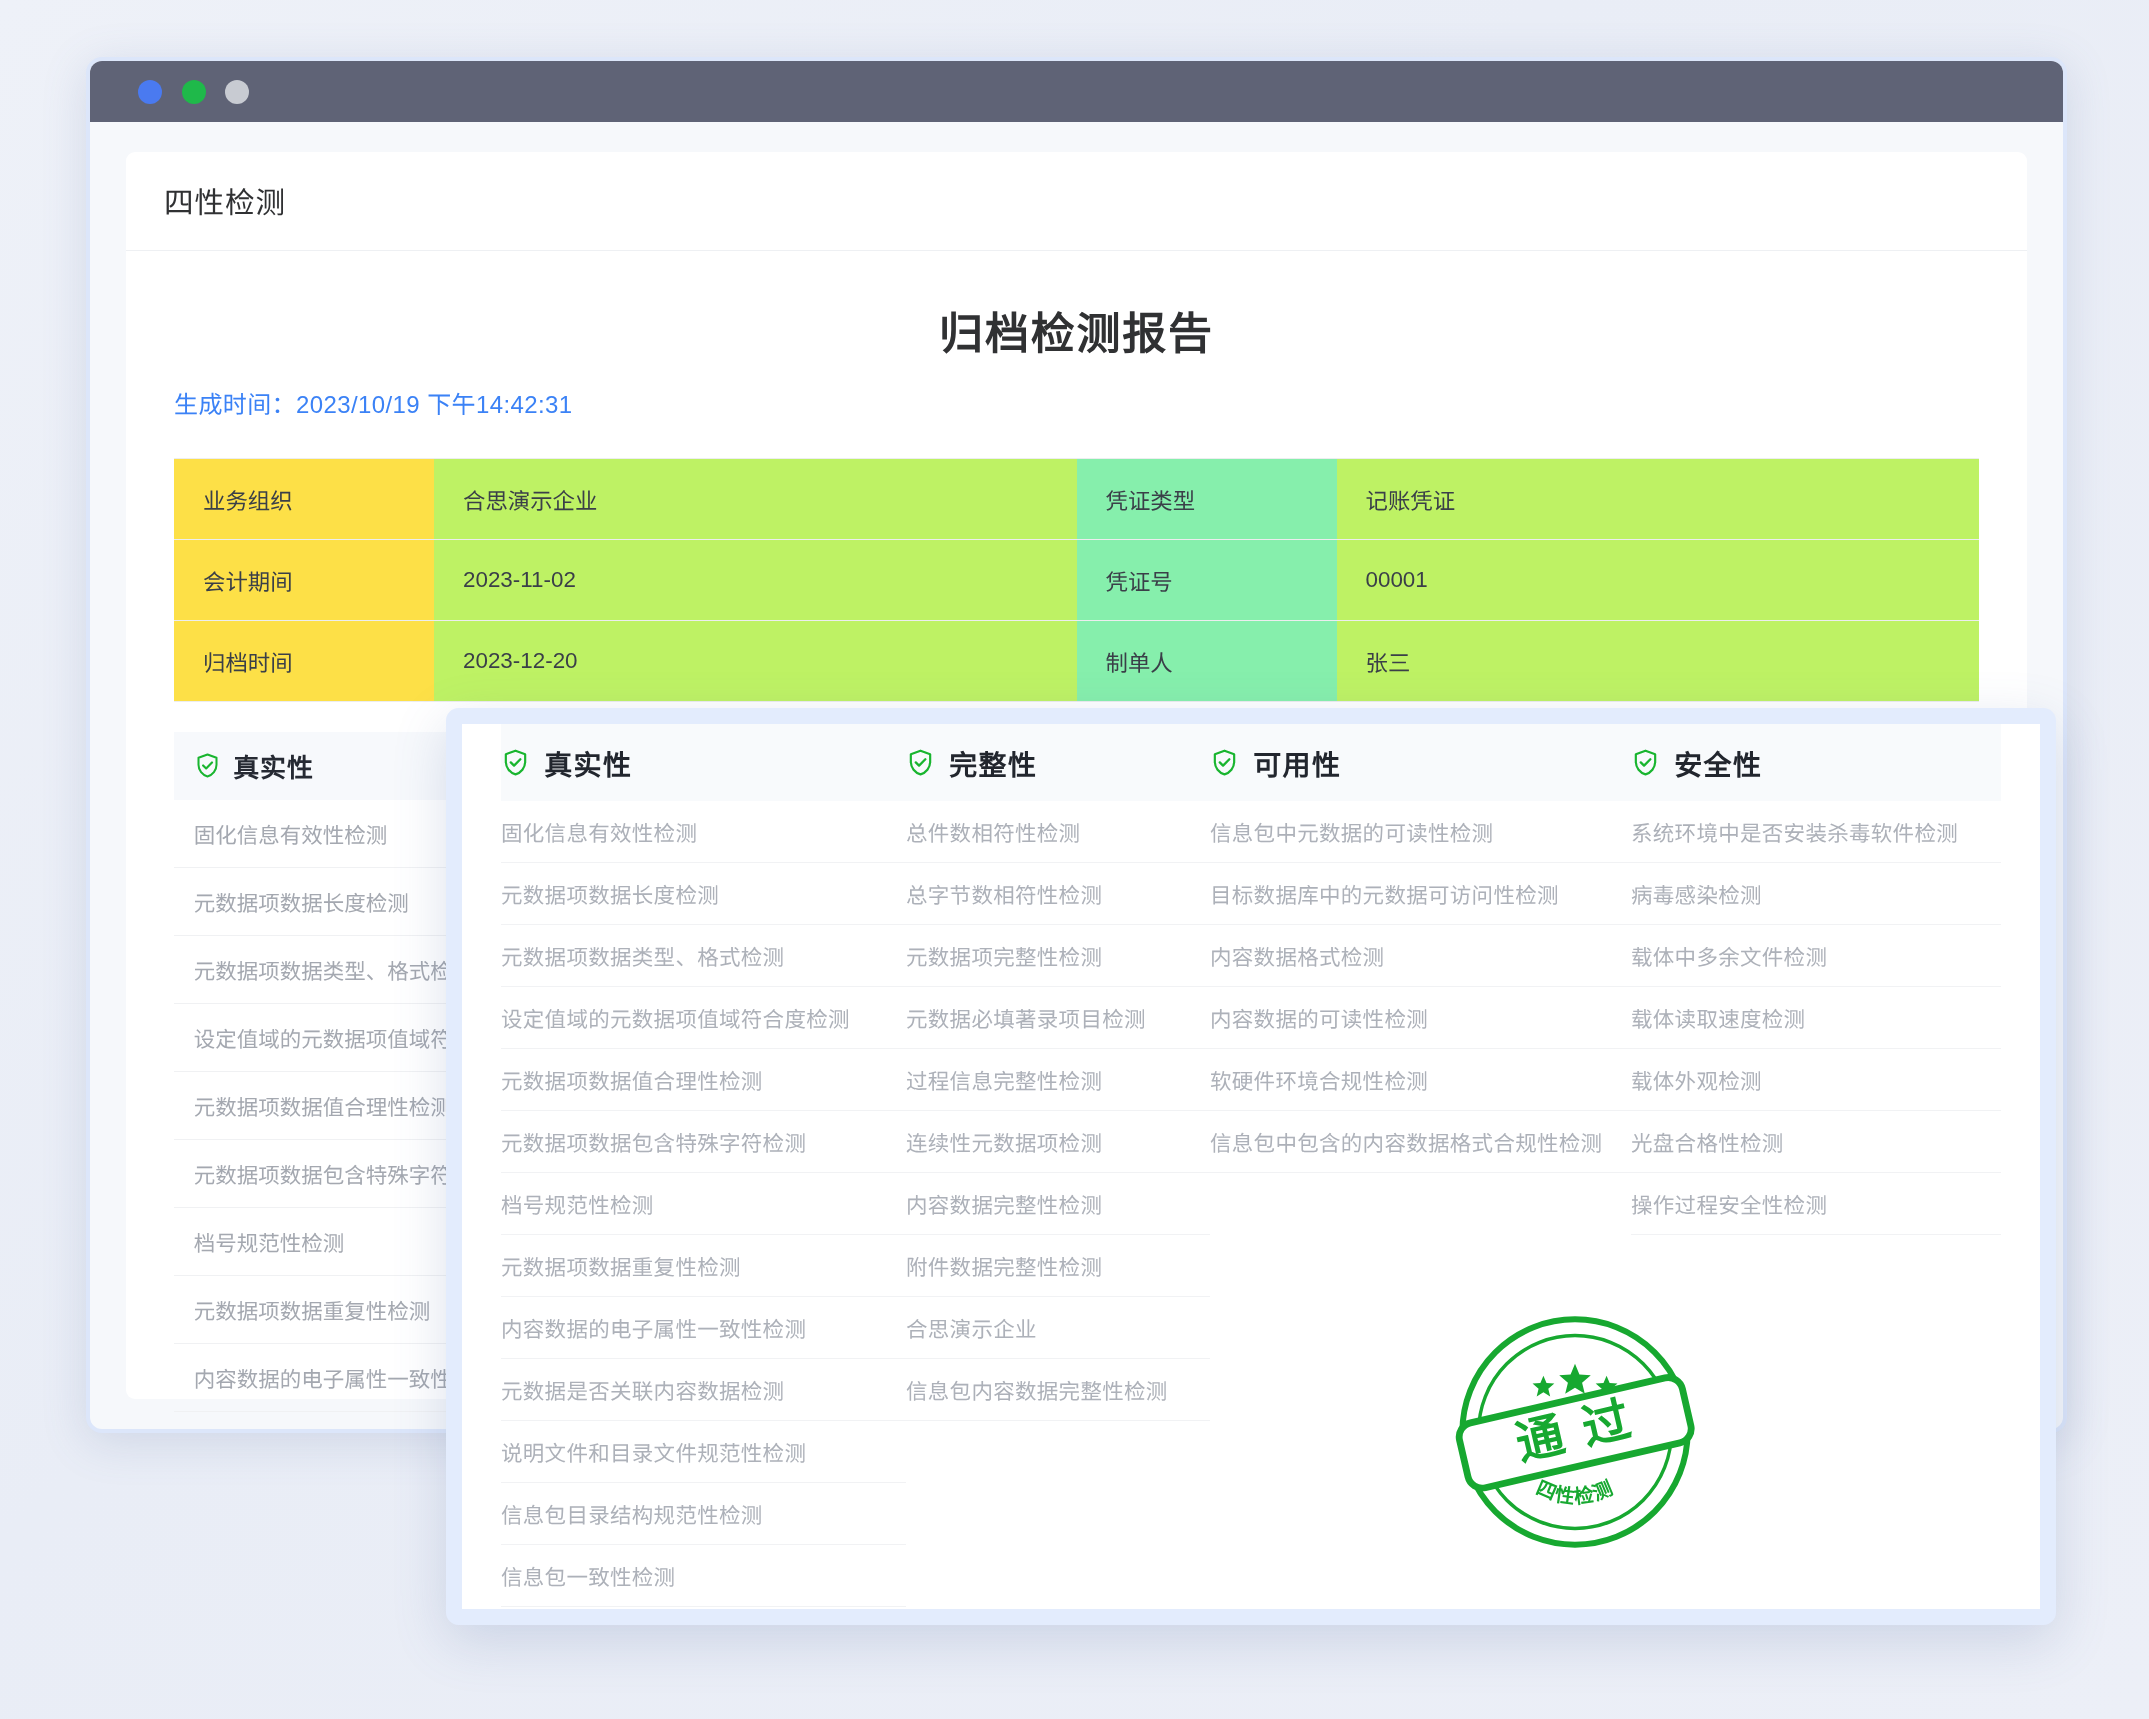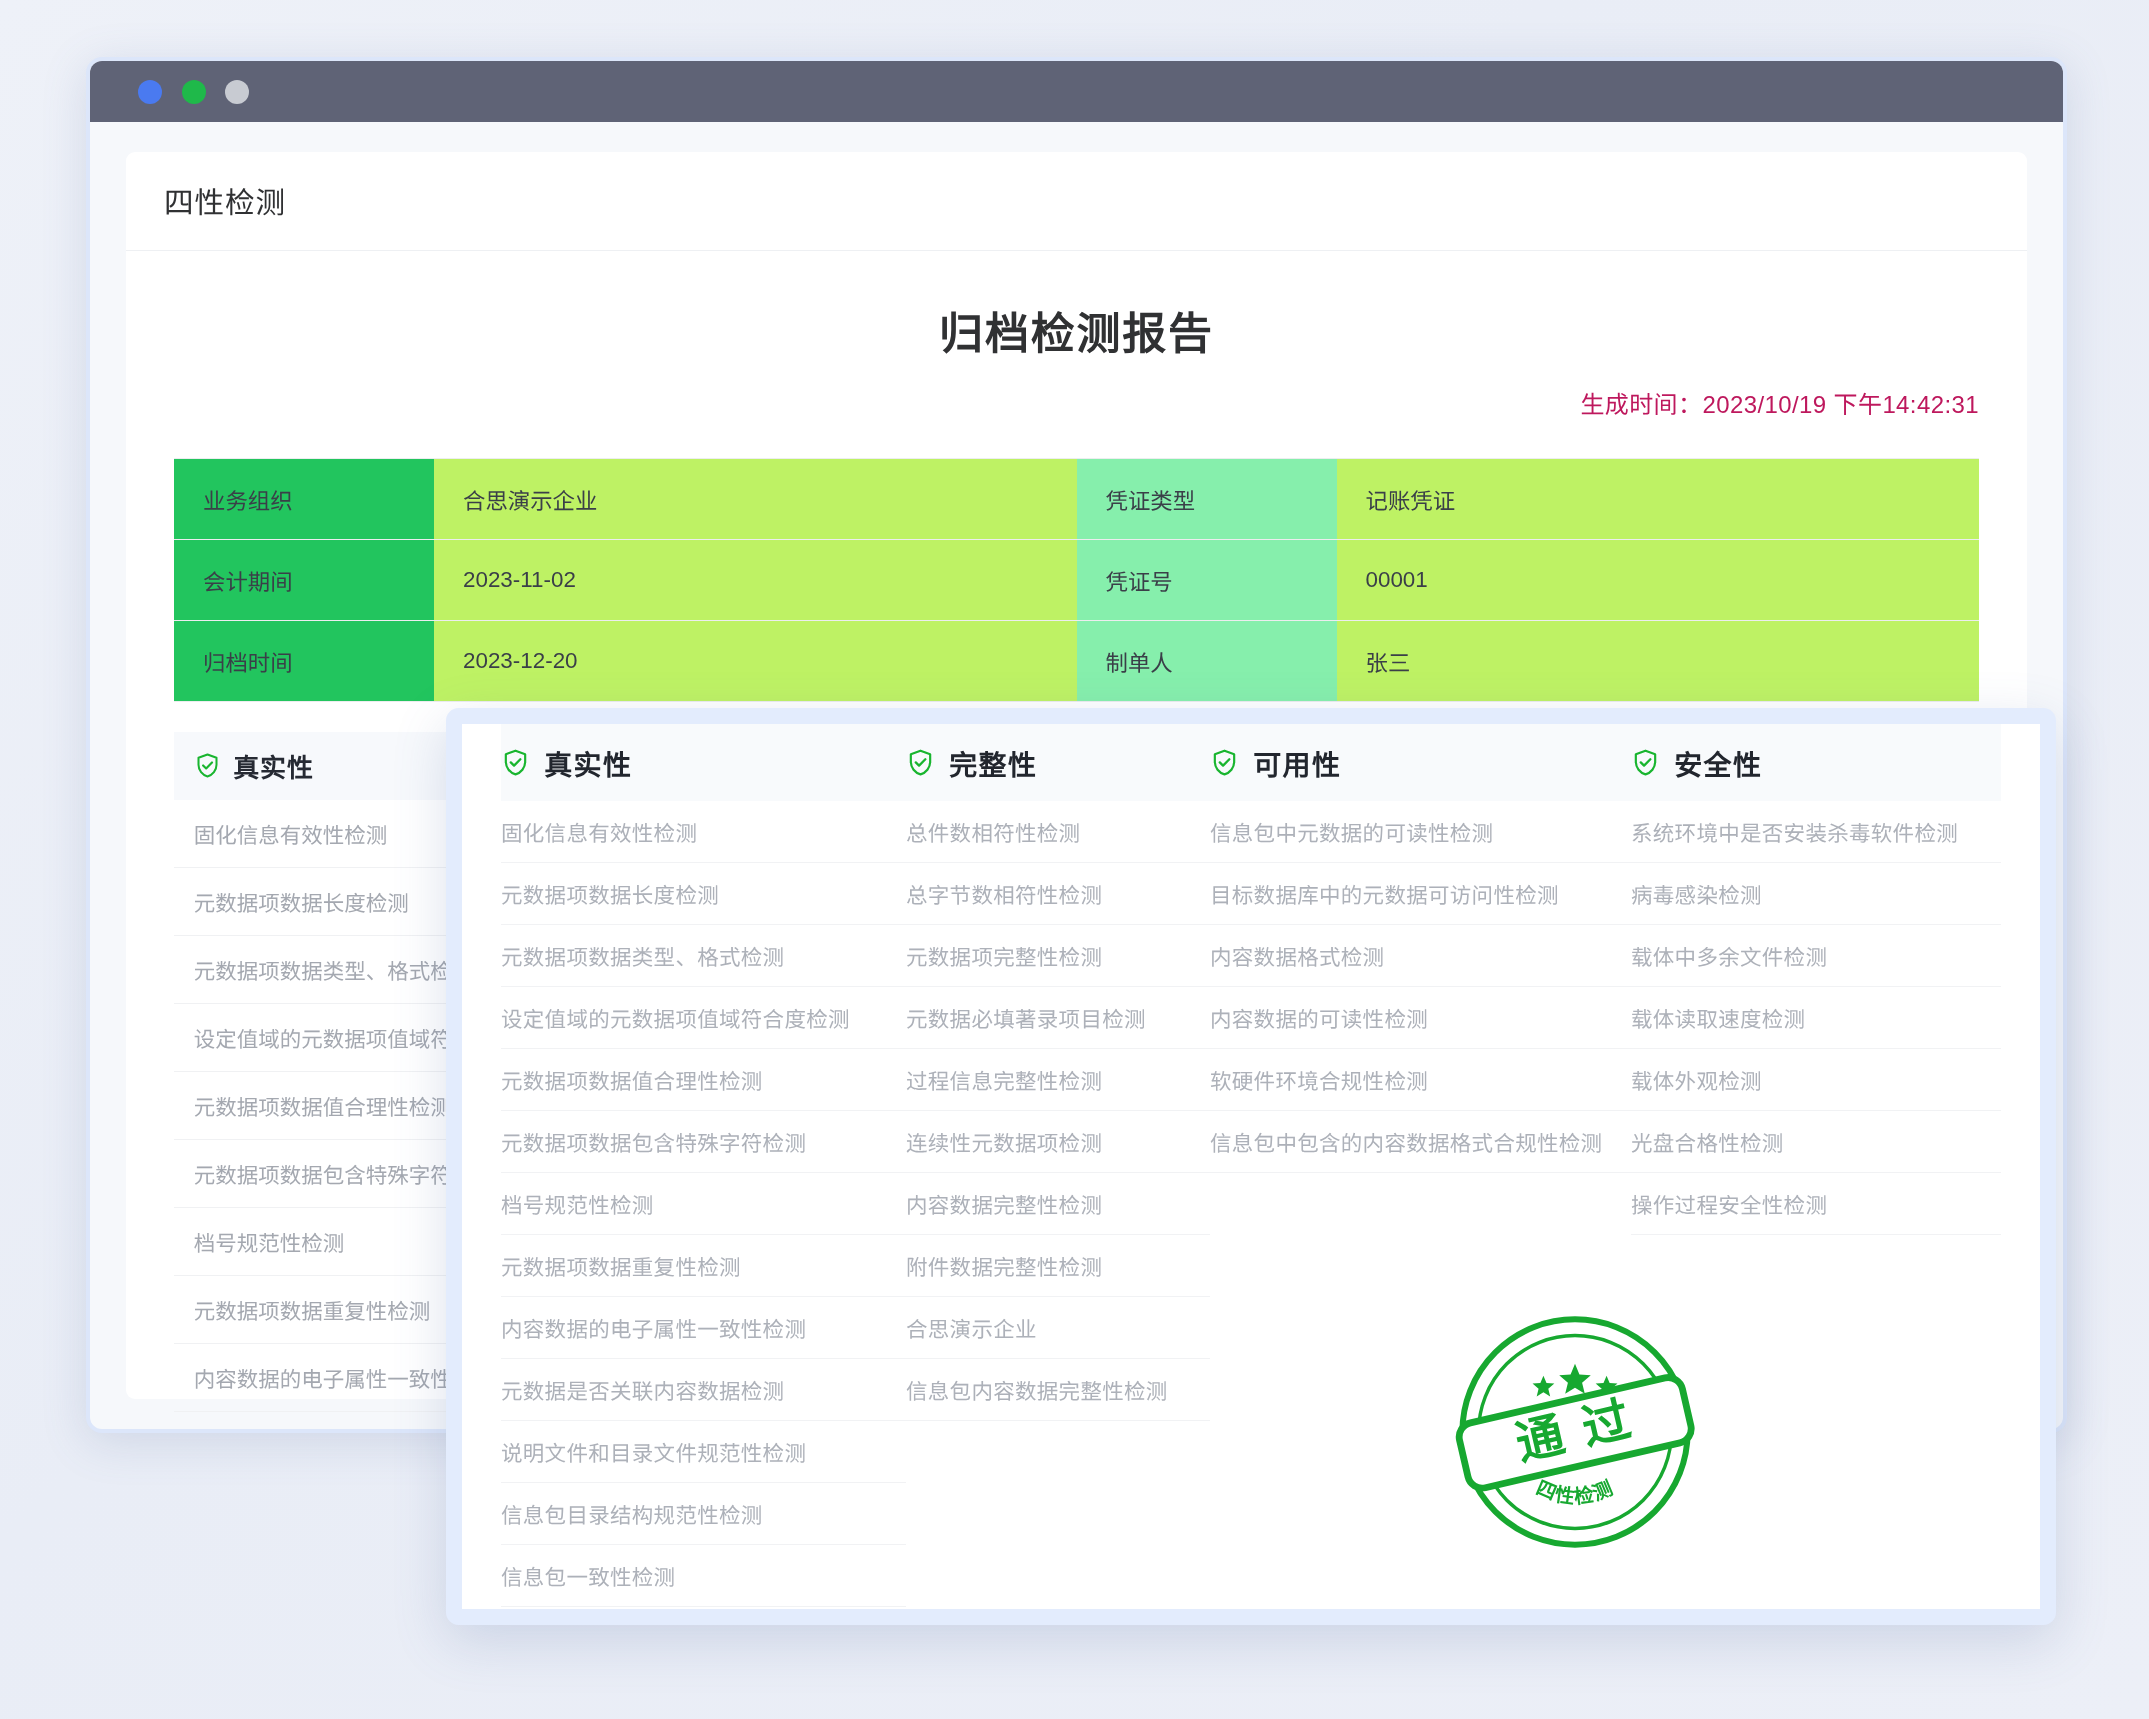--- a/index.html
+++ b/index.html
@@ -72,44 +72,44 @@
   }
 
   #report-title {
     text-align: center;
     font-size: 44px;
     color: #303133;
     font-weight: 700;
     letter-spacing: 1.8px;
   }
   #report-subtitle {
-    text-align: right;
+    text-align: left;
     font-size: 24px;
-    color: #be185d;
+    color: #3b82f6;
     margin-top: 23px;
     letter-spacing: 0.4px;
   }
 
   
   #info-table {
     margin-top: 38px;
     width: 100%;
     border-collapse: collapse;
     table-layout: fixed;
   }
   #info-table td {
     height: 81px;
     font-size: 22.4px;
     color: #3a3f48;
     border-bottom: 0.9px solid #ecedef;
     padding-left: 29px;
     vertical-align: middle;
   }
   #info-table tr:first-child td { border-top: 0.9px solid #ecedef; }
-  #info-table td.lbl { background: #22c55e; width: 260px; color: #3a3f48; }
+  #info-table td.lbl { background: #fde047; width: 260px; color: #3a3f48; }
   #info-table td.val { background: #bef264; }
   #info-table td.lbl2 { background: #86efac; width: 260px; }
 
   
   #back-check-area {
     margin-top: 30px;
     display: flex;
   }
   .back-col { width: 394px; }
   .back-col-head {

